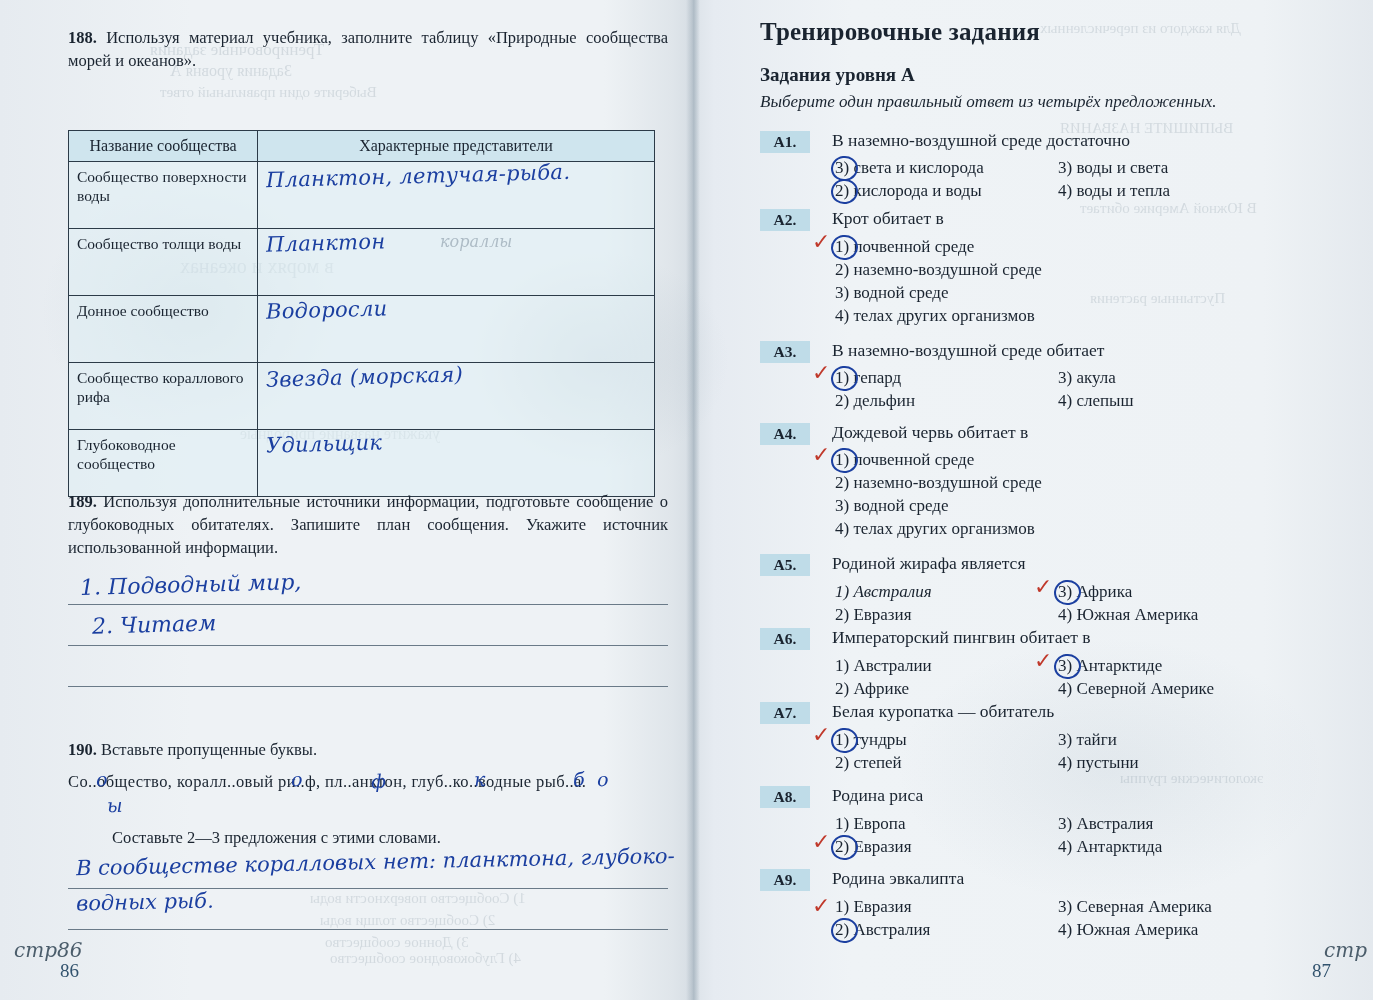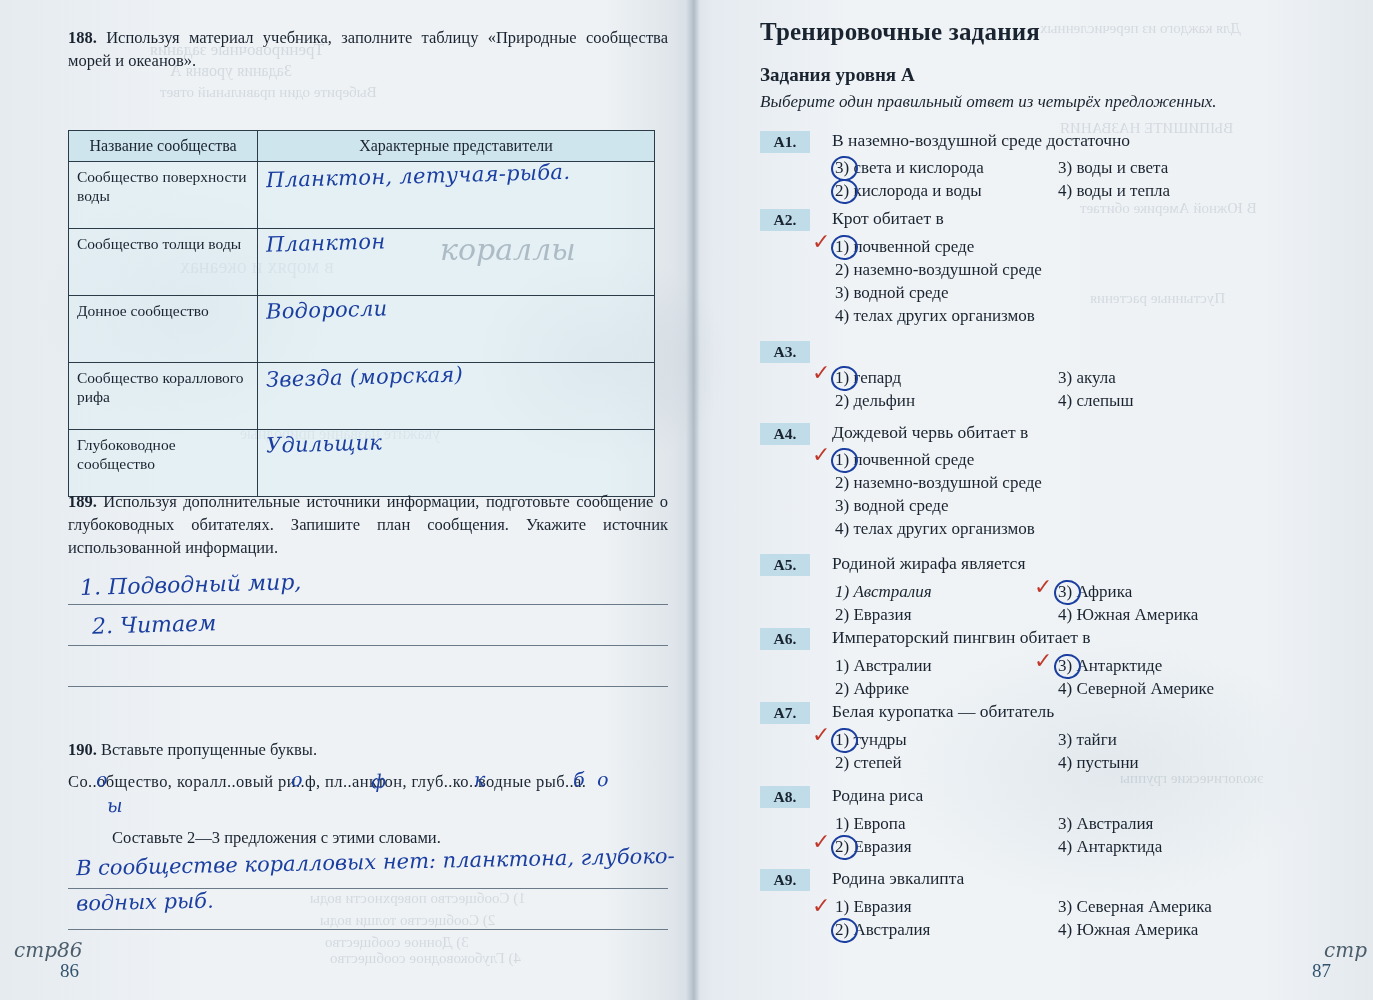--- a/index.html
+++ b/index.html
@@ -110,21 +110,21 @@
           <td style="height:56px;">Сообщество кораллового рифа</td>
           <td><span class="hand">Звезда (морская)</span></td>
         </tr>
         <tr>
           <td style="height:56px;">Глубоководное сообщество</td>
           <td><span class="hand">Удильщик</span></td>
         </tr>
       </tbody>
     </table>
 
-    <div class="pencil" style="left:440px;top:232px;font-size:30px;font-style:italic;">кораллы</div>
+    <div class="pencil" style="left:440px;top:232px;font-size:16px;font-style:italic;">кораллы</div>
 
     <div class="task just" style="left:68px;top:490px;width:600px;">
       <span class="tnum">189.</span>
       <span>Используя дополнительные источники информации, подготовьте сообщение о глубоководных обитателях. Запишите план сообщения. Укажите источник использованной информации.</span>
     </div>
 
     <div class="hand2" style="position:absolute;left:80px;top:572px;transform:rotate(-1.5deg);">1. Подводный мир,</div>
     <div class="hand2" style="position:absolute;left:92px;top:612px;transform:rotate(-1.5deg);">2. Читаем</div>
 
     <div class="rule" style="left:68px;top:604px;width:600px;"></div>
@@ -176,20 +176,21 @@
     <div class="qcode" style="left:60px;top:209px;">A2.</div>
     <div class="qstem" style="left:132px;top:208px;">Крот обитает в</div>
     <div class="opt" style="left:135px;top:237px;">1) почвенной среде</div>
     <div class="opt" style="left:135px;top:260px;">2) наземно-воздушной среде</div>
     <div class="opt" style="left:135px;top:283px;">3) водной среде</div>
     <div class="opt" style="left:135px;top:306px;">4) телах других организмов</div>
     <div class="circ" style="left:131px;top:235px;"></div>
     <div class="tick" style="left:112px;top:229px;">✓</div>
 
     <div class="qcode" style="left:60px;top:341px;">A3.</div>
+    <div class="qstem" style="left:132px;top:340px;">В наземно-воздушной среде обитает</div>
     <div class="opt" style="left:135px;top:368px;">1) гепард</div>
     <div class="opt" style="left:135px;top:391px;">2) дельфин</div>
     <div class="opt" style="left:358px;top:368px;">3) акула</div>
     <div class="opt" style="left:358px;top:391px;">4) слепыш</div>
     <div class="circ" style="left:131px;top:366px;"></div>
     <div class="tick" style="left:112px;top:360px;">✓</div>
 
     <div class="qcode" style="left:60px;top:423px;">A4.</div>
     <div class="qstem" style="left:132px;top:422px;">Дождевой червь обитает в</div>
     <div class="opt" style="left:135px;top:450px;">1) почвенной среде</div>

